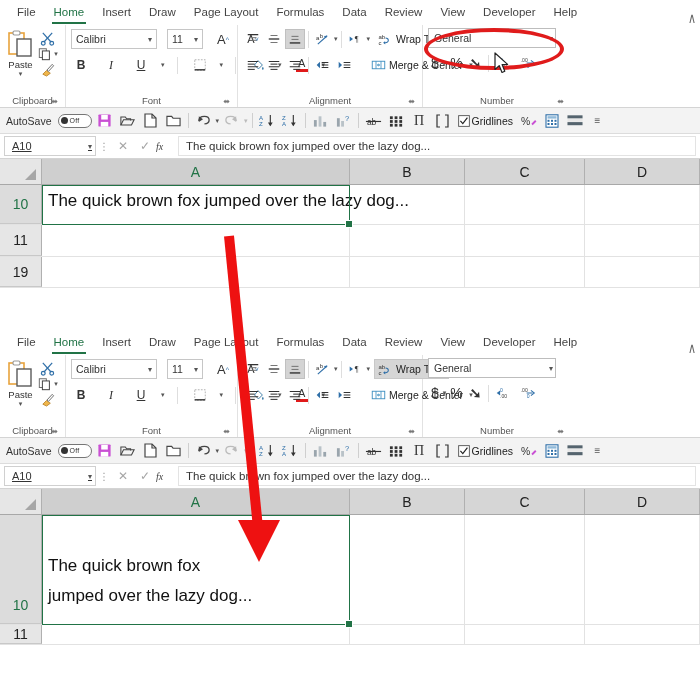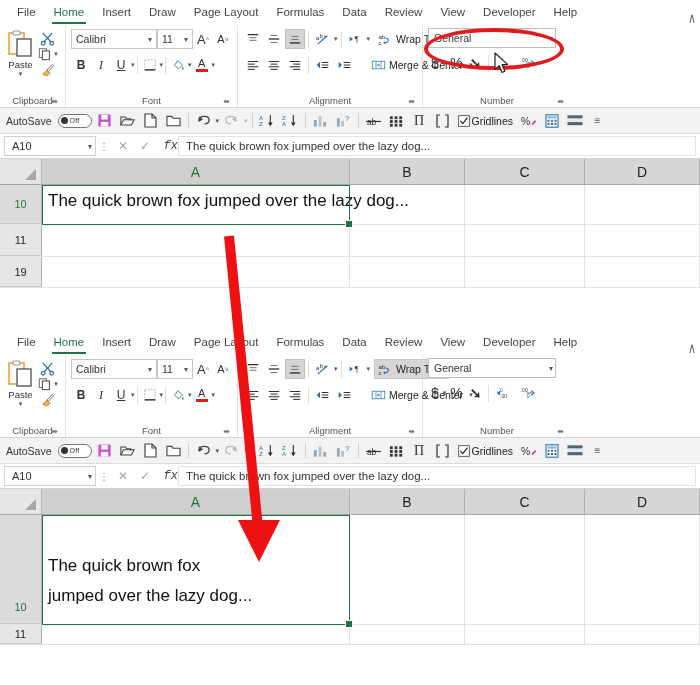--- a/index.html
+++ b/index.html
@@ -67,21 +67,21 @@
   .paste-label { font-size: 9.5px; color: #333; margin-top: 1px; }
   .mini-caret { font-size: 7px; color: #555; line-height: 7px; }
   .clip-right {
     width: 28px; display: flex; flex-direction: column;
     align-items: center; gap: 1px; padding-top: 3px;
   }
   .clip-right .ico-row { display: flex; align-items: center; }
 
   
   .g-font { width: 172px; }
-  .font-row { display: flex; align-items: center; gap: 0; height: 22px; }
+  .font-row { display: flex; align-items: center; gap: 10px; height: 22px; }
   .font-row.r2 { margin-top: 4px; }
   .combo {
     border: 1px solid #c6c6c6; background: #fff; height: 20px;
     display: flex; align-items: center; font-size: 10.5px; color: #333;
     padding: 0 2px 0 4px;
   }
   .combo .cv { flex: 1; white-space: nowrap; overflow: hidden; }
   .combo .cc { font-size: 8px; color: #555; padding: 0 2px; }
   .fname { width: 86px; }
   .fsize { width: 36px; }
@@ -140,28 +140,28 @@
   .qsep { width: 1px; height: 15px; background: #cfcfcf; margin: 0 2px; }
 
   
   .fbar {
     height: 25px; display: flex; align-items: center;
     background: #fff; border-bottom: 1px solid #d4d4d4; padding: 0 2px;
   }
   .namebox {
     width: 92px; height: 20px; border: 1px solid #d0d0d0; background: #fff;
     display: flex; align-items: center; padding: 0 3px 0 7px;
-    font-size: 11px; color: #333; margin-left: 2px;
+    font-size: 11px; color: #333; margin-left: 2px; text-decoration: underline;
   }
   .namebox .nv { flex: 1; }
   .namebox .nc { font-size: 8px; color: #555; }
   .fdots { width: 16px; text-align: center; font-size: 10px; color: #999; }
   .fb-btn { width: 22px; text-align: center; font-size: 12px; color: #a6a6a6; }
-  .fb-fx { width: 22px; text-align: right; font-size: 12px; color: #444;
-           font-family: Liberation Mono, monospace; font-style: italic; }
+  .fb-fx { width: 22px; text-align: left; font-size: 10px; color: #444;
+           font-family: Liberation Serif, serif; font-style: italic; }
   .fb-input {
     flex: 1; height: 20px; border: 1px solid #e3e3e3; background: #fff;
     display: flex; align-items: center; padding-left: 7px;
     font-size: 11.5px; color: #333; margin-right: 2px;
   }
 
   
   .grid { position: relative; background: #fff; }
   .colhead {
     display: flex; height: 26px; background: #d6d6d6;
@@ -178,21 +178,21 @@
   }
   .ch {
     display: flex; align-items: center; justify-content: center;
     font-size: 14px; color: #222; border-right: 1px solid #b0b0b0;
     background: #d6d6d6;
   }
   .ch.active { color: #217346; background: #cfcfcf; }
   .row { display: flex; border-bottom: 1px solid #e2e2e2; }
   .rh {
     width: 42px; display: flex; align-items: center; justify-content: center;
-    font-size: 11px; color: #222; background: #e6e6e6;
+    font-size: 14px; color: #222; background: #e6e6e6;
     border-right: 1px solid #b0b0b0; border-bottom: 1px solid #c8c8c8;
   }
   .rh.active { color: #217346; background: #dcdcdc; }
   .cell {
     border-right: 1px solid #e2e2e2; display: flex; align-items: flex-end;
     font-size: 17px; color: #111; padding: 0 2px 1px 4px;
     white-space: nowrap; overflow: visible;
   }
   .selcell {
     position: absolute; border: 1.6px solid #217346; background: transparent;

